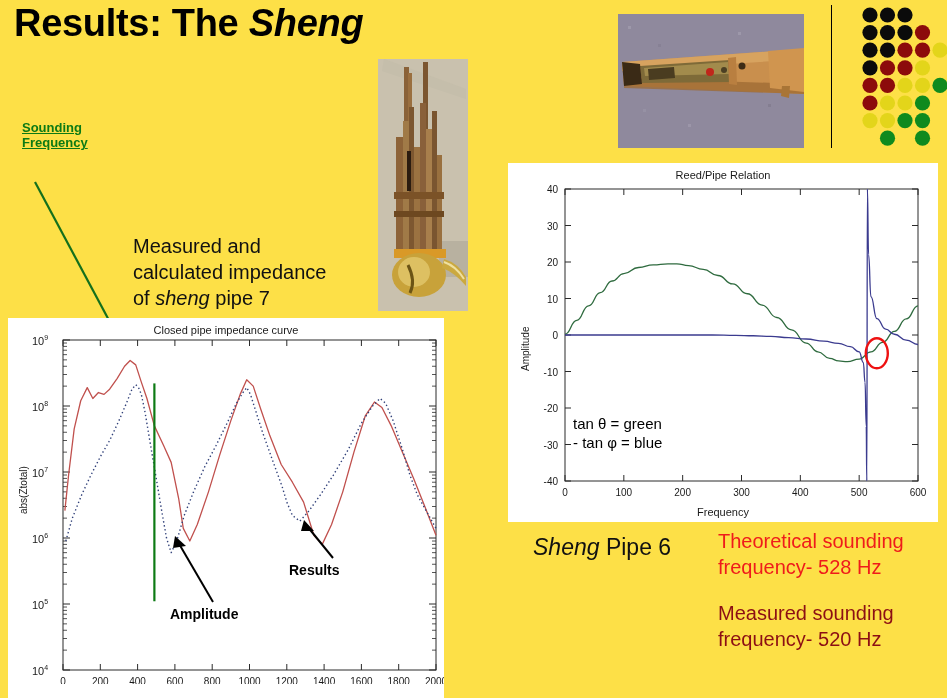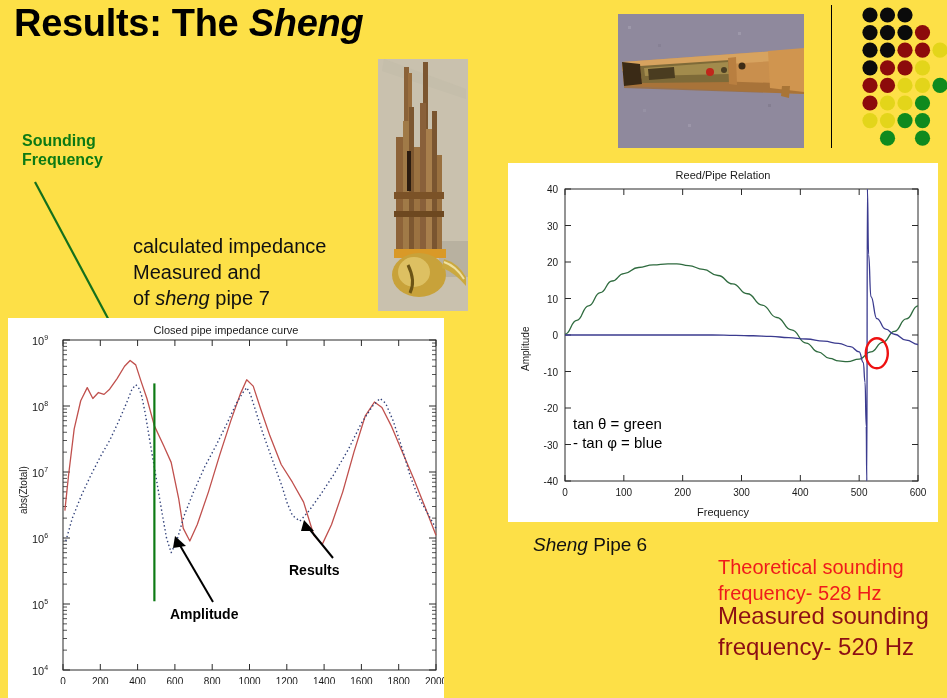--- a/index.html
+++ b/index.html
@@ -28,25 +28,26 @@
     color: #000000;
     letter-spacing: -0.3px;
     white-space: nowrap;
   }
   #slide-title .it { font-style: italic; }
 
   
   #sounding-label {
     position: absolute;
     left: 22px;
-    top: 132px;
-    font-size: 16px;
+    top: 120px;
+    font-size: 13px;
     font-weight: bold;
     color: #0d7a14;
     line-height: 1.18;
+    text-decoration: underline;
   }
   #sounding-arrow {
     position: absolute;
     left: 0px;
     top: 170px;
     width: 170px;
     height: 230px;
     pointer-events: none;
   }
 
@@ -143,38 +144,37 @@
     font-weight: normal;
     color: #000000;
     line-height: 1.25;
     white-space: nowrap;
   }
 
   
   #sheng-pipe-caption {
     position: absolute;
     left: 533px; top: 534px;
-    font-size: 19px;
+    font-size: 23px;
     color: #111111;
     white-space: nowrap;
   }
   #sheng-pipe-caption .it { font-style: italic; }
 
   #theoretical-freq {
     position: absolute;
     left: 718px; top: 528px;
     font-size: 20px;
     color: #ef1b1b;
     line-height: 1.3;
-    margin-top: 26px;
   }
   #measured-freq {
     position: absolute;
     left: 718px; top: 600px;
-    font-size: 24px;
+    font-size: 20px;
     color: #8c0f14;
     line-height: 1.3;
   }
 </style>
 </head>
 <body>
 
 <div id="slide">
 
   <div id="slide-title">
@@ -184,22 +184,22 @@
   <div id="sounding-label">
     <div>Sounding</div>
     <div>Frequency</div>
   </div>
   <svg id="sounding-arrow" viewBox="0 0 170 230">
     <line x1="35" y1="12" x2="142" y2="212" stroke="#15701c" stroke-width="2.2"></line>
     <polygon points="146,222 131,203 144,200" fill="#15701c"></polygon>
   </svg>
 
   <div id="impedance-caption">
+    <div>Measured and</div>
     <div>calculated impedance</div>
-    <div>Measured and</div>
     <div><span>of </span><span class="it">sheng</span><span> pipe 7</span></div>
   </div>
 
   <div class="photo" id="photo-sheng">
     <svg width="90" height="252" viewBox="0 0 90 252">
       <rect x="0" y="0" width="90" height="252" fill="#cec6b4"></rect>
       <rect x="0" y="0" width="90" height="252" fill="#c9c1ae"></rect>
       <path d="M6 0 L88 30 L88 40 L4 12 Z" fill="#c2bba8" opacity="0.5"></path>
       <rect x="61" y="182" width="29" height="36" fill="#b8b1a0"></rect>
 

